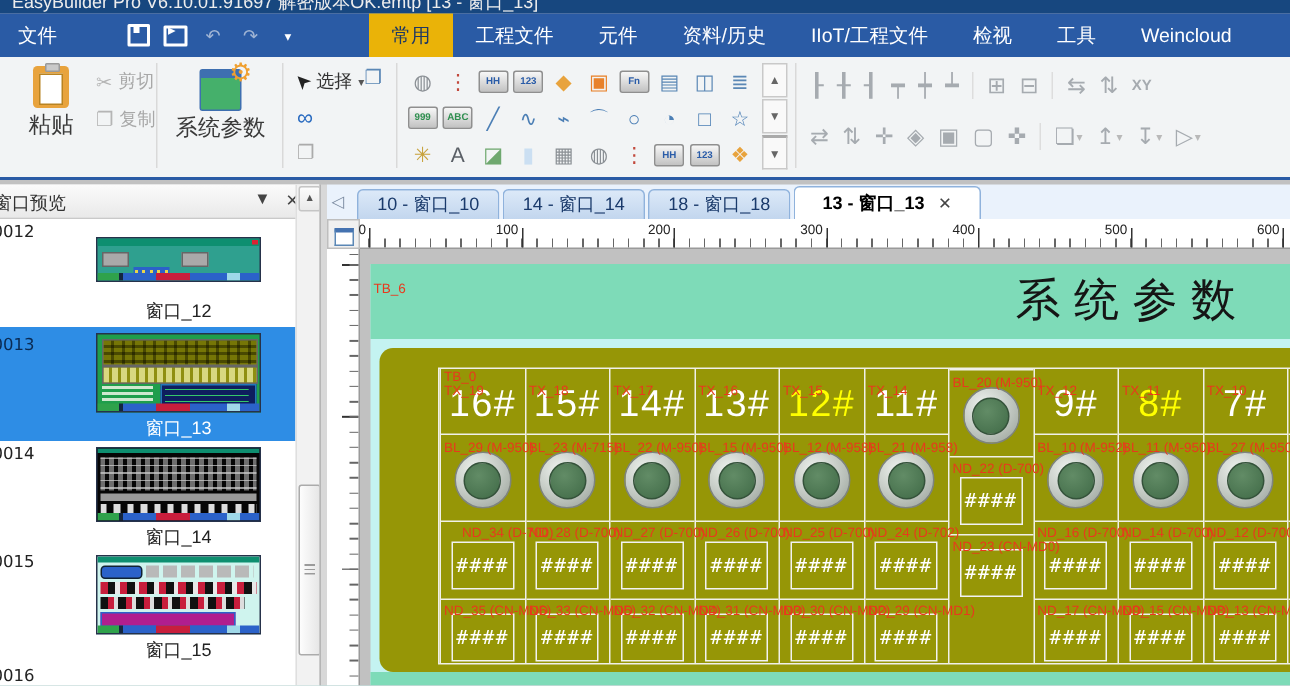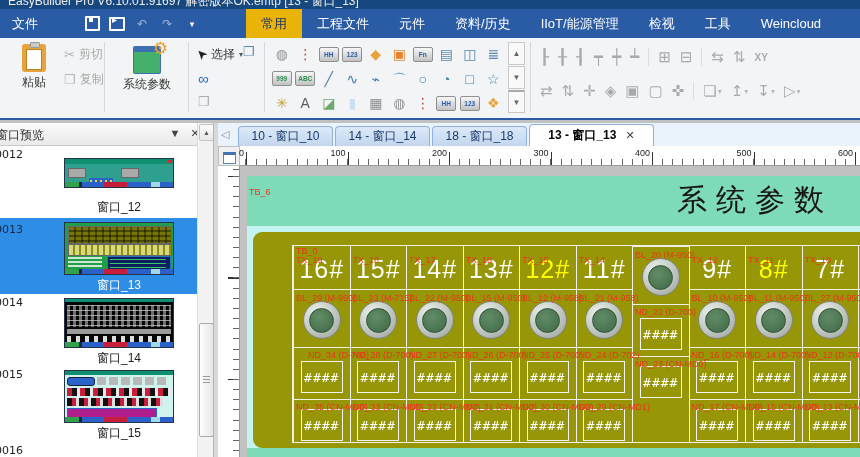--- a/index.html
+++ b/index.html
@@ -19,21 +19,21 @@
   .exporti{width:13px;height:10px;border:2px solid #FFF;border-radius:1px;position:relative;}
   .exporti::before{content:"▸";position:absolute;left:1px;top:-5px;color:#FFF;font-size:10px;}
   .qi.dis{color:#9FB4D4;}
   .menu-tabs{display:flex;margin-left:46px;}
   .mtab{padding:0 15px;display:flex;align-items:center;color:#FFF;font-size:13px;cursor:default;white-space:nowrap;}
   .mtab.active{background:#eab308;color:#1F3864;}
   
   .ribbon{position:absolute;left:0;top:38px;width:860px;height:82px;background:#F2F4F5;border-bottom:2px solid #2A5BA5;box-sizing:border-box;}
   .rdiv{position:absolute;top:4px;bottom:6px;width:1px;background:#D9D9D9;}
   .bigbtn{position:absolute;display:flex;flex-direction:column;align-items:center;gap:2px;}
-  .bigbtn .lbl{font-size:12px;color:#3A3A3A;}
+  .bigbtn .lbl{font-size:15px;color:#3A3A3A;}
   .clipboard{width:24px;height:28px;background:#E8A33D;border-radius:3px;position:relative;}
   .clipboard::before{content:"";position:absolute;left:4px;top:5px;width:14px;height:19px;background:#FFF;border:1px solid #B88322;}
   .clipboard::after{content:"";position:absolute;left:8px;top:-2px;width:8px;height:4px;background:#C9C9C9;border:1px solid #9A9A9A;border-radius:1px;}
   .syswin{width:26px;height:21px;background:#45B06B;border:1px solid #3E6FB0;border-top:6px solid #3E6FB0;border-radius:2px;position:relative;}
   .syswin::after{content:"⚙";position:absolute;right:-8px;top:-14px;font-size:17px;color:#F0A030;}
   .smallit{position:absolute;display:flex;align-items:center;gap:4px;font-size:12px;color:#A8A8A8;}
   .smallit .ic{font-size:13px;color:#B5B5B5;}
   .selrow{position:absolute;display:flex;align-items:center;gap:4px;font-size:12px;color:#333;}
   .cursor-ic{display:inline-block;transform:rotate(-135deg);color:#222;font-size:13px;}
   .gal{position:absolute;left:270px;top:4px;width:236px;display:grid;grid-template-columns:repeat(10,23.5px);grid-auto-rows:24.5px;}
@@ -168,21 +168,21 @@
       </span>
     <span class="qi dis">↶</span>
     <span class="qi dis">↷</span>
     <span class="qi" style="font-size:9px;">▾</span>
   </div>
   <div class="menu-tabs" id="menu-tabs">
       <div class="mtab active">常用</div>
       <div class="mtab">工程文件</div>
       <div class="mtab">元件</div>
       <div class="mtab">资料/历史</div>
-      <div class="mtab">IIoT/能源管理</div>
+      <div class="mtab">IIoT/工程文件</div>
       <div class="mtab">检视</div>
       <div class="mtab">工具</div>
       <div class="mtab">Weincloud</div>
     </div>
 </div>
 
 <div class="ribbon">
   <div class="bigbtn" style="left:8px;top:6px;width:52px;">
     <span class="clipboard"></span>
     <span class="lbl">粘贴</span>

